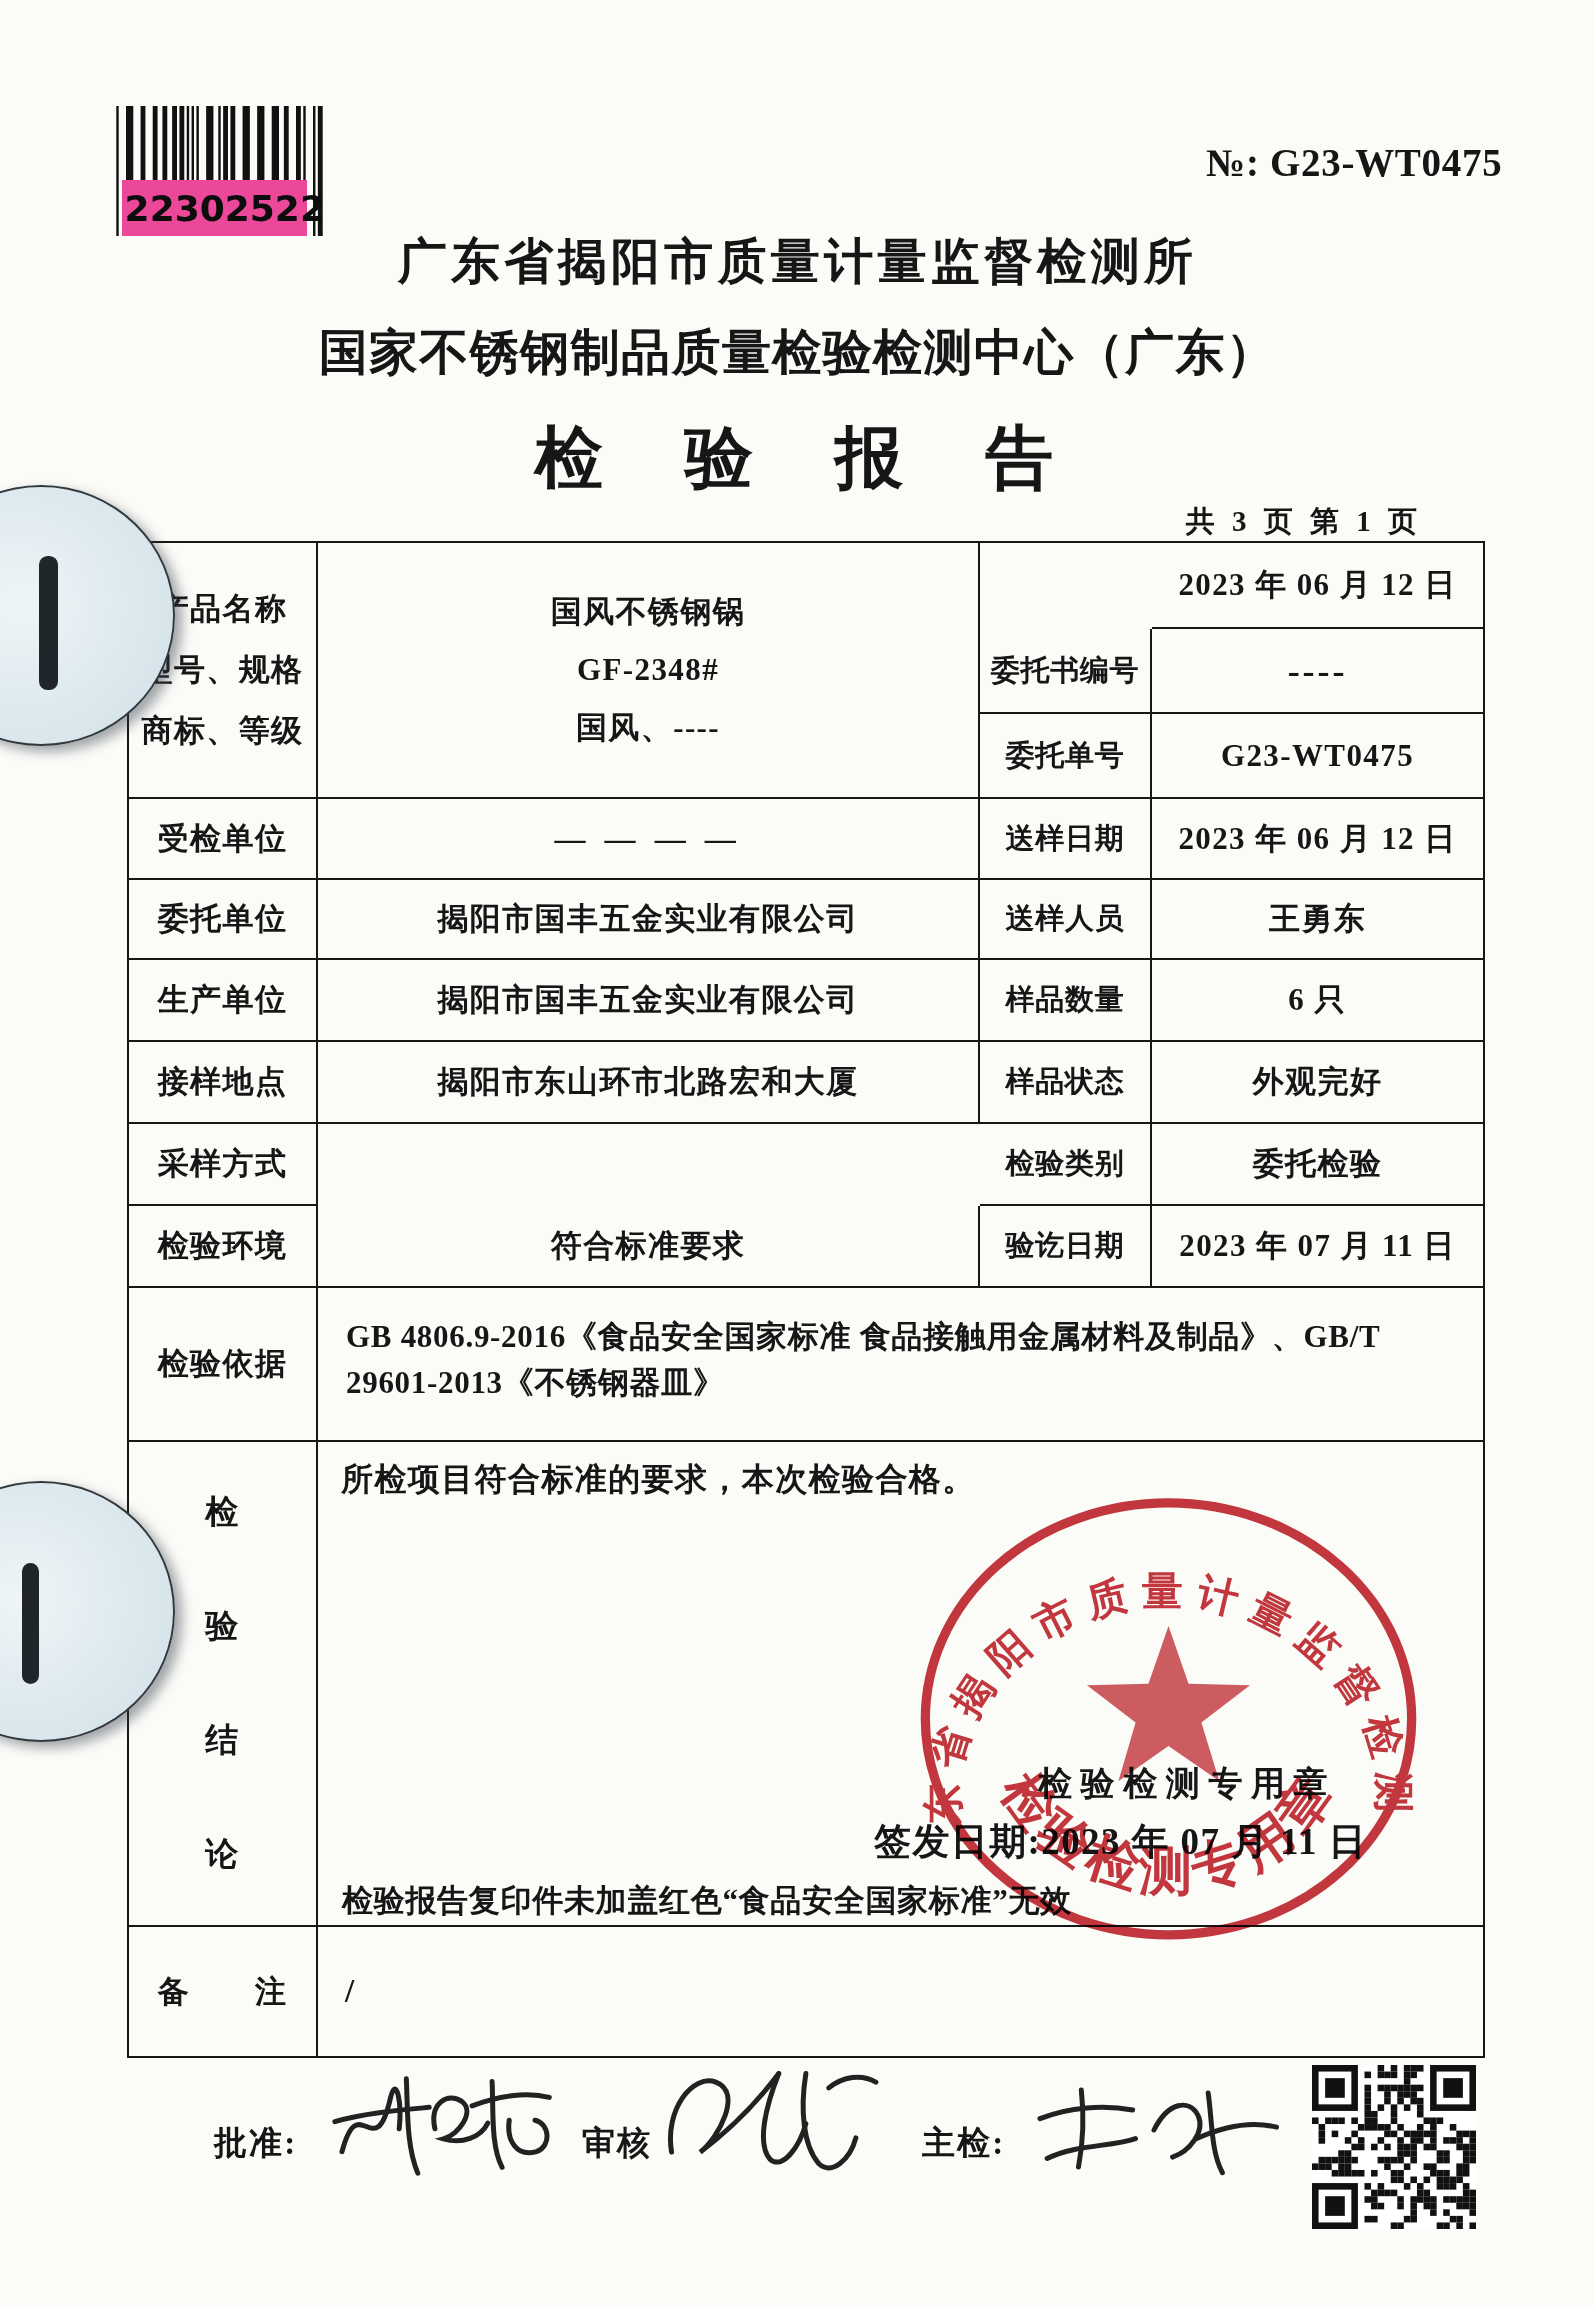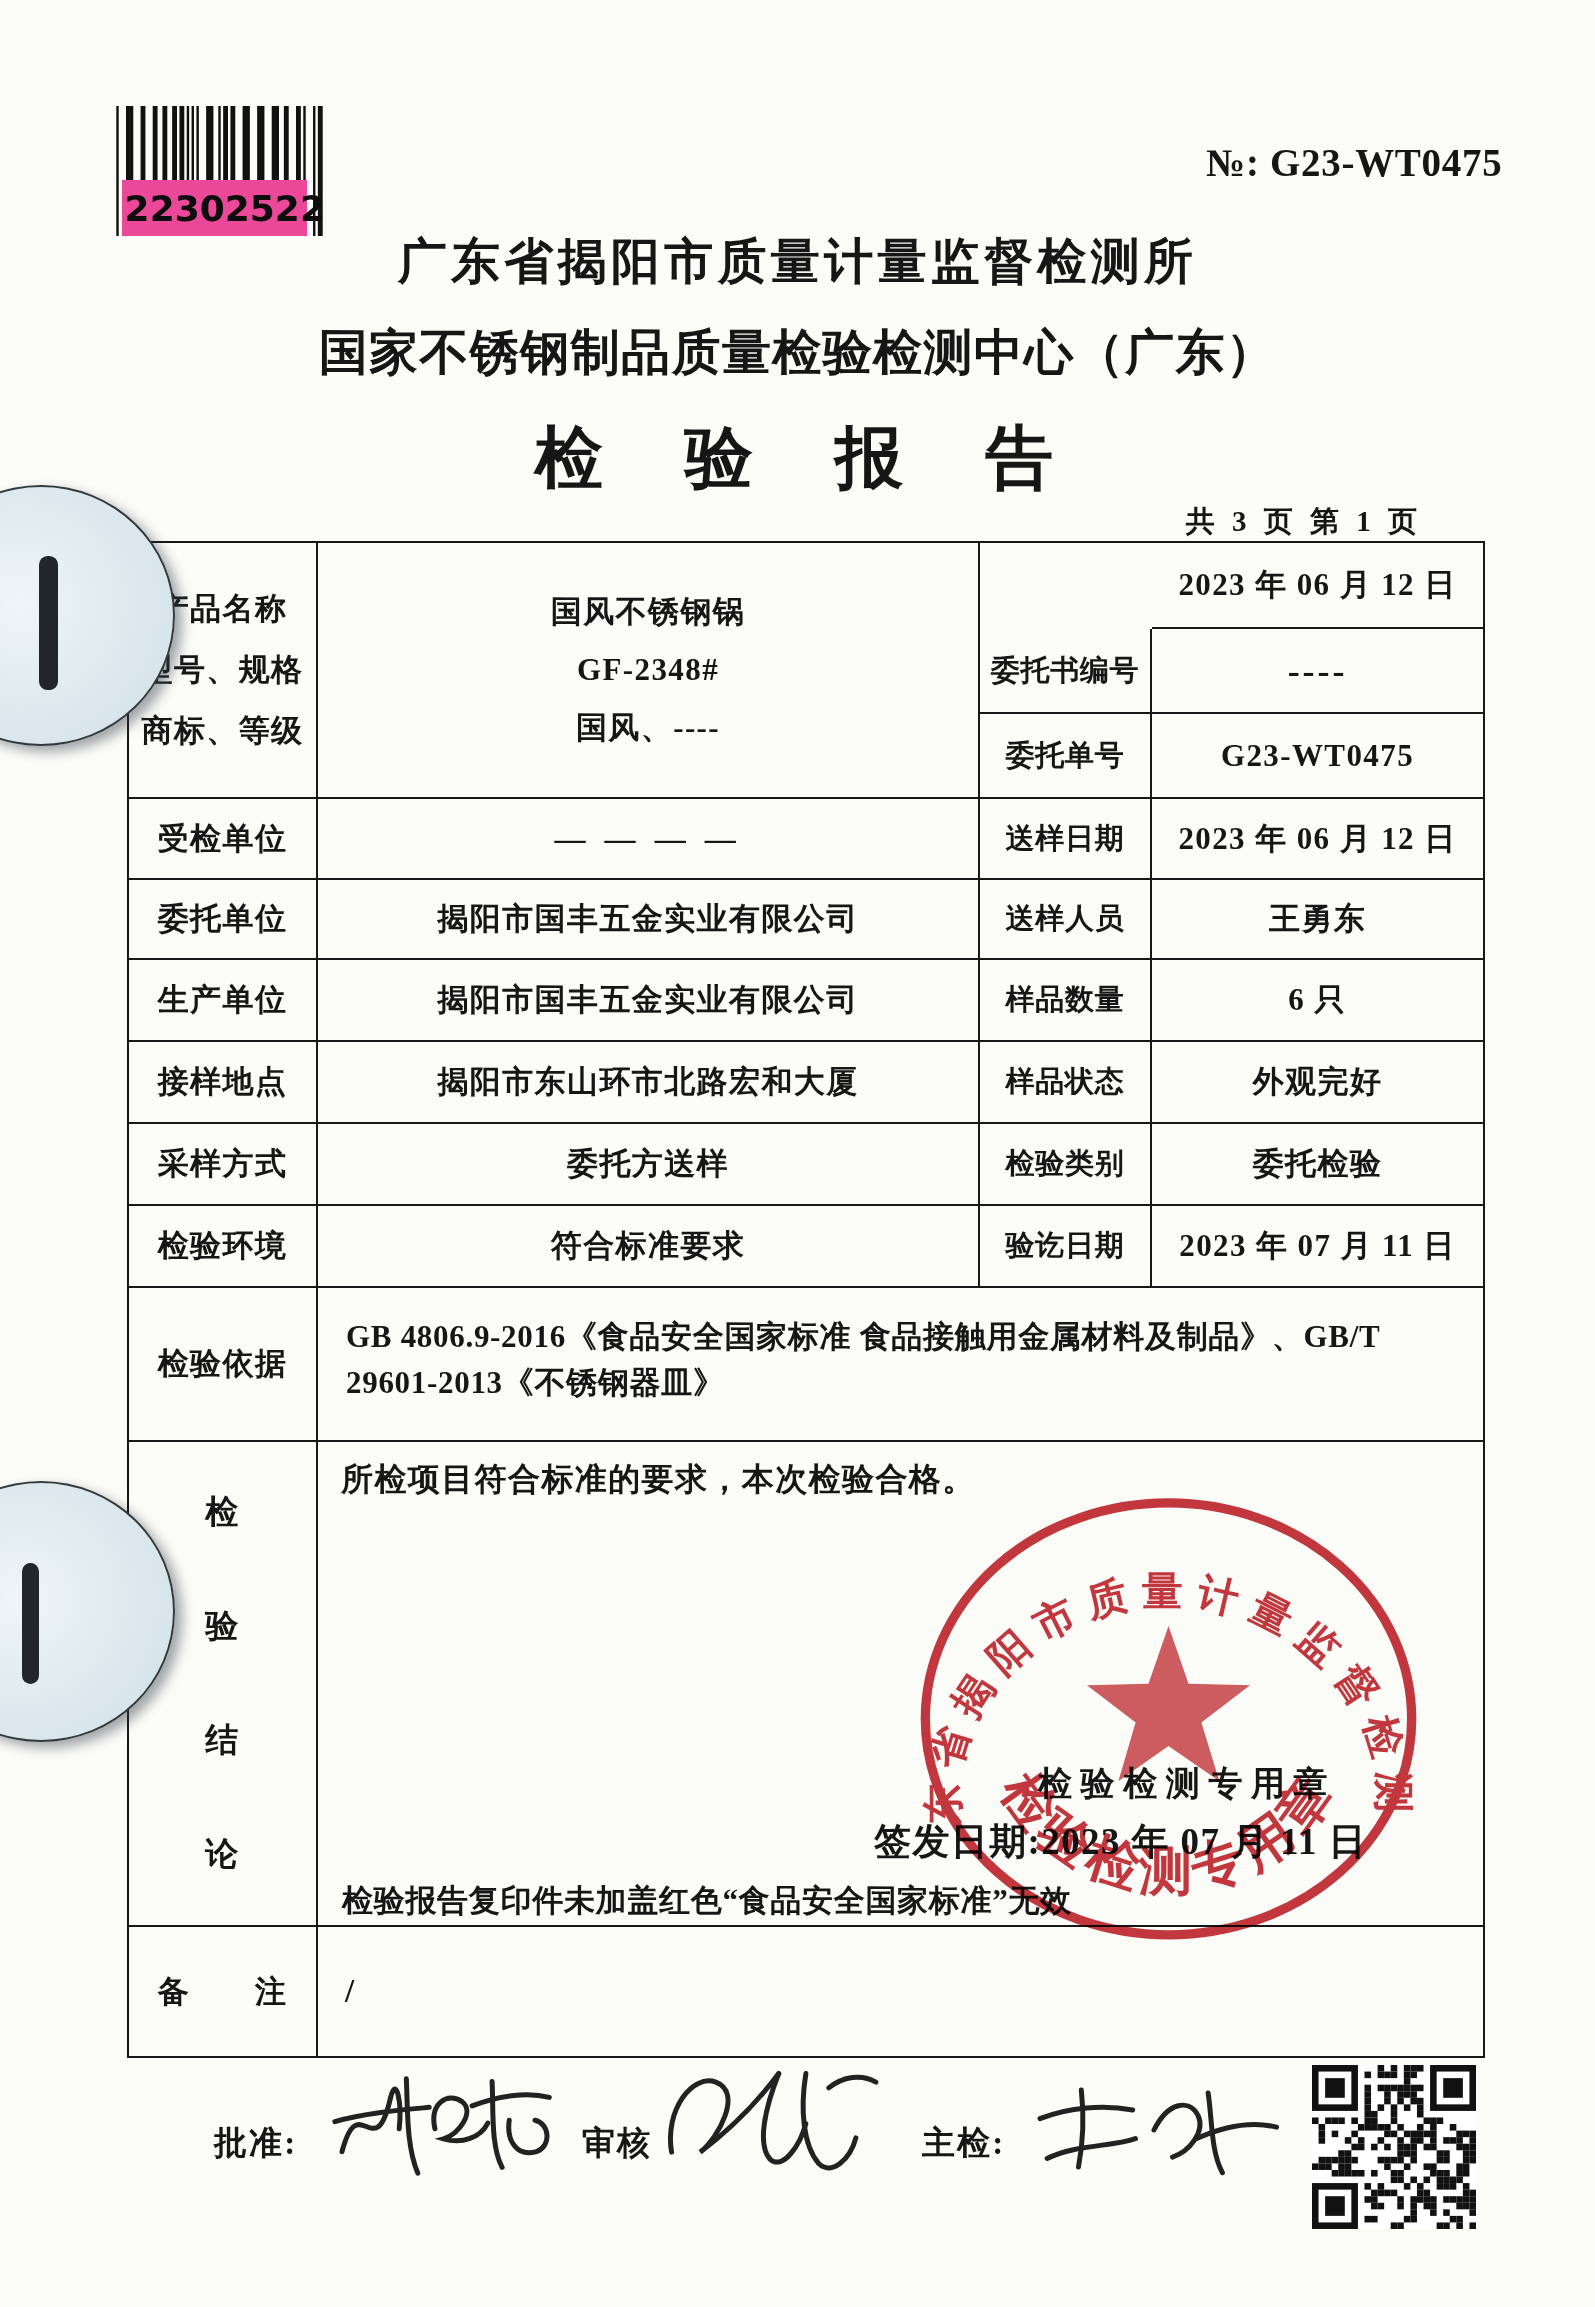--- a/index.html
+++ b/index.html
@@ -145,21 +145,20 @@
     <div class="c" style="grid-area:6/2/7/3">揭阳市国丰五金实业有限公司</div>
     <div class="c ml" style="grid-area:6/3/7/4">样品数量</div>
     <div class="c nr" style="grid-area:6/4/7/5">6 只</div>
 
     <div class="c" style="grid-area:7/1/8/2">接样地点</div>
     <div class="c" style="grid-area:7/2/8/3">揭阳市东山环市北路宏和大厦</div>
     <div class="c ml" style="grid-area:7/3/8/4">样品状态</div>
     <div class="c nr" style="grid-area:7/4/8/5">外观完好</div>
 
     <div class="c" style="grid-area:8/1/9/2">采样方式</div>
-    <div class="c" style="grid-area:8/2/9/3">委托方送样</div>
     <div class="c ml" style="grid-area:8/3/9/4">检验类别</div>
     <div class="c nr" style="grid-area:8/4/9/5">委托检验</div>
 
     <div class="c" style="grid-area:9/1/10/2">检验环境</div>
     <div class="c" style="grid-area:9/2/10/3">符合标准要求</div>
     <div class="c ml" style="grid-area:9/3/10/4">验讫日期</div>
     <div class="c nr" style="grid-area:9/4/10/5">2023 年 07 月 11 日</div>
 
     <div class="c" style="grid-area:10/1/11/2">检验依据</div>
     <div class="basis nr" style="grid-area:10/2/11/5;border-bottom:2.1px solid #171717;padding-left:28px;">GB 4806.9-2016《食品安全国家标准 食品接触用金属材料及制品》、GB/T 29601-2013《不锈钢器皿》</div>

